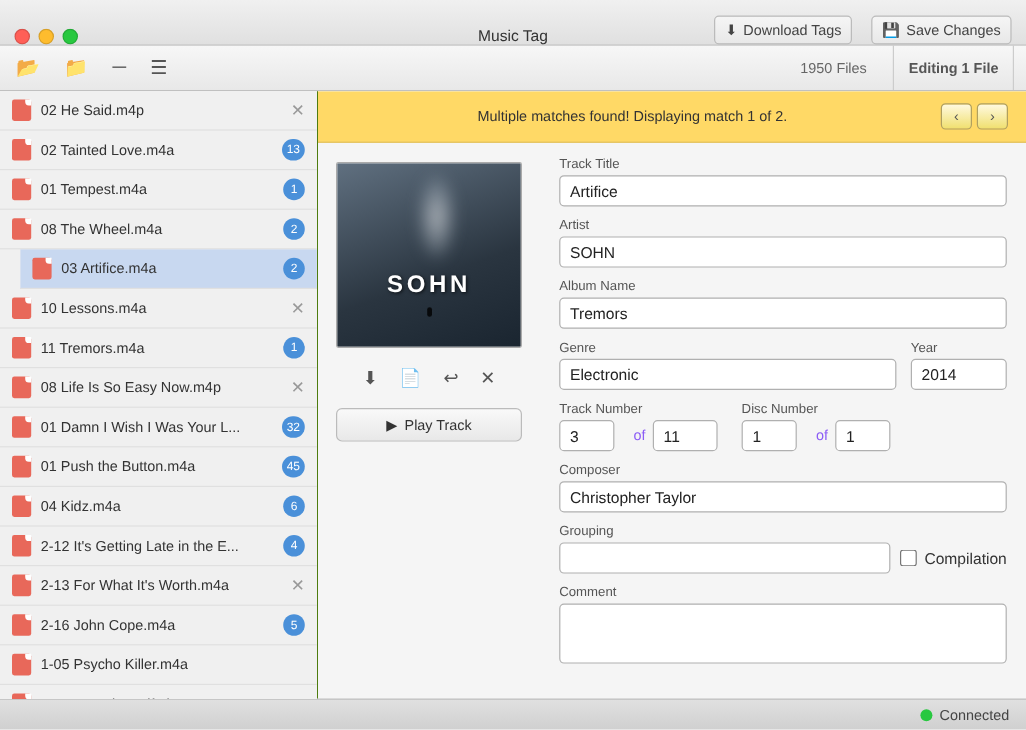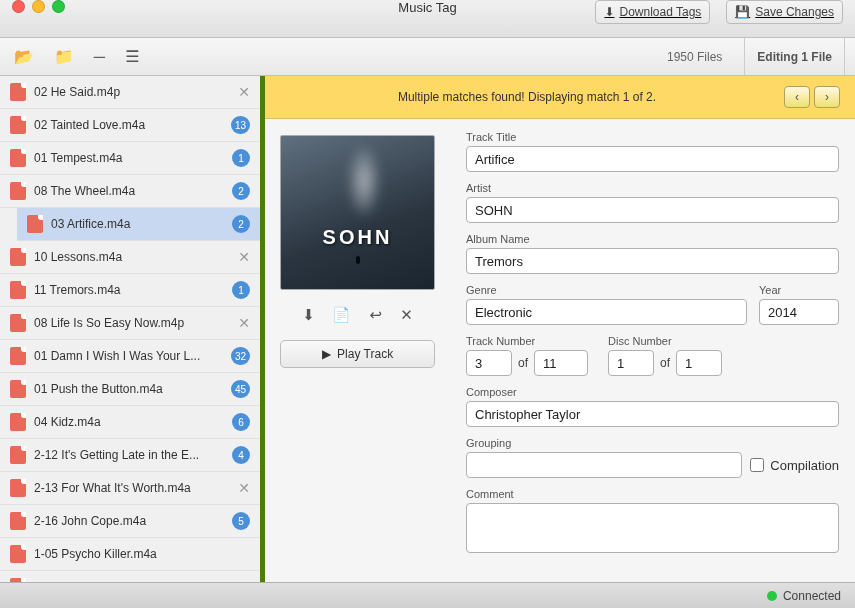--- a/index.html
+++ b/index.html
@@ -11,24 +11,23 @@
       height: 608px;
       overflow: hidden;
     }
 
     
     .title-bar {
       height: 38px;
       background: linear-gradient(to bottom, #f0f0f0, #e0e0e0);
       border-bottom: 1px solid #c0c0c0;
       display: flex;
-      align-items: flex-start;
+      align-items: flex-end;
       position: relative;
       padding: 0 12px;
-      text-decoration: underline;
     }
     .traffic-lights {
       display: flex;
       gap: 7px;
     }
     .traffic-light {
       width: 13px;
       height: 13px;
       border-radius: 50%;
       border: 1px solid rgba(0,0,0,0.15);
@@ -100,21 +99,21 @@
     
     .main-layout {
       display: flex;
       height: calc(608px - 76px - 26px);
     }
 
     
     .sidebar {
       width: 265px;
       background: #f0f0f0;
-      border-right: 5px solid #4d7c0f;
+      border-right: 1px solid #4d7c0f;
       overflow-y: auto;
       flex-shrink: 0;
     }
     .file-item {
       display: flex;
       align-items: center;
       padding: 7px 10px;
       border-bottom: 1px solid #e0e0e0;
       cursor: pointer;
       position: relative;
@@ -322,21 +321,21 @@
       font-size: 13px;
       background: white;
       color: #222;
     }
     .track-row {
       display: flex;
       align-items: center;
       gap: 6px;
     }
     .track-row .form-input { width: 50px; }
-    .of-text { font-size: 12px; color: #404040; }
+    .of-text { font-size: 12px; color: #8b5cf6; margin-left: 10px; }
     .textarea-input {
       width: 100%;
       height: 50px;
       border: 1px solid #b0b0b0;
       border-radius: 4px;
       padding: 4px 8px;
       font-size: 13px;
       background: white;
       resize: none;
       color: #222;

